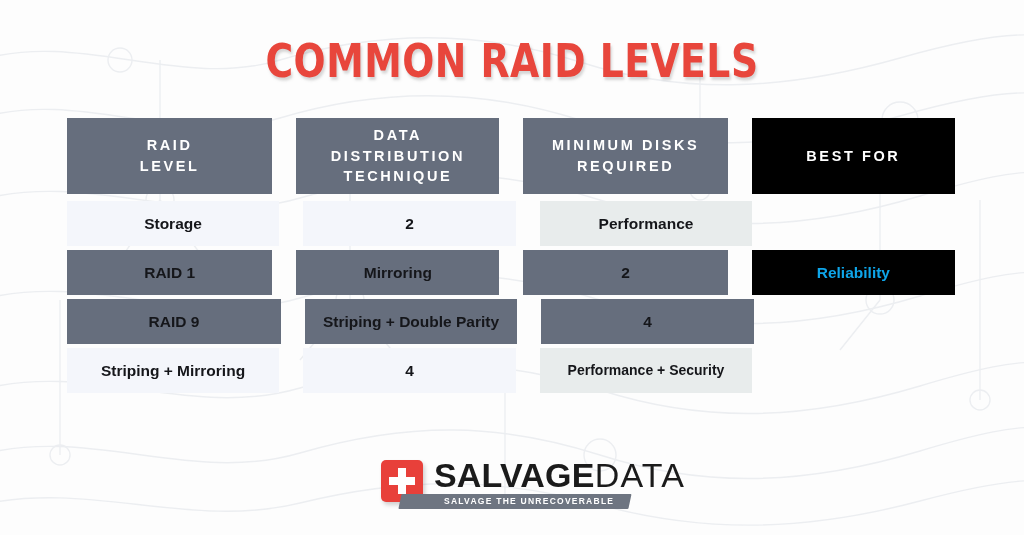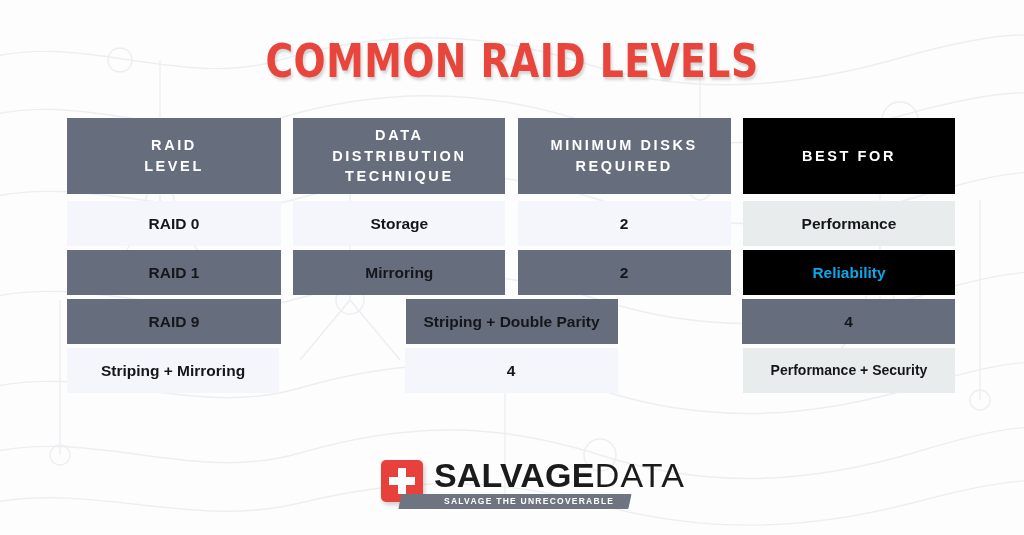--- a/index.html
+++ b/index.html
@@ -51,23 +51,22 @@
 
   .table {
     position: absolute;
     left: 67px;
     top: 118px;
     width: 888px;
   }
 
   .row {
     display: flex;
-    gap: 8px;
+    gap: 24px;
     margin-bottom: 4px;
-    justify-content: space-between;
   }
 
   .cell {
     display: flex;
     align-items: center;
     justify-content: center;
     text-align: center;
     box-sizing: border-box;
     padding: 2px 6px;
   }
@@ -224,21 +223,20 @@
           <span>MINIMUM DISKS</span><br>
           <span>REQUIRED</span>
         </div>
       </div>
       <div class="cell c4 dark">
         <span>BEST FOR</span>
       </div>
     </div>
 
     <div class="row row-body">
-      <div class="cell c1 light">RAID 0</div>
       <div class="cell c2 light">Storage</div>
       <div class="cell c3 light">2</div>
       <div class="cell c4 light4">Performance</div>
     </div>
 
     <div class="row row-body">
       <div class="cell c1 shade">RAID 1</div>
       <div class="cell c2 shade">Mirroring</div>
       <div class="cell c3 shade">2</div>
       <div class="cell c4 black4">Reliability</div>

